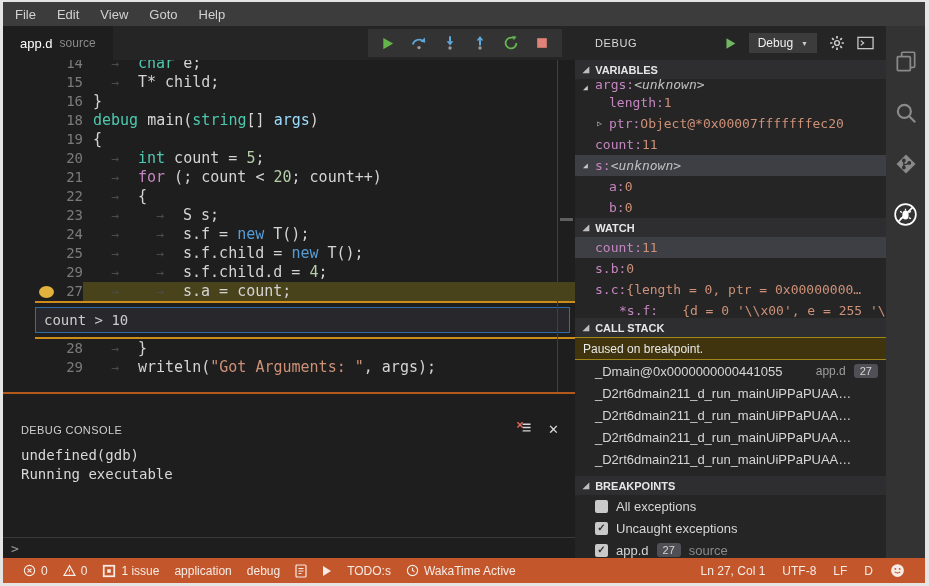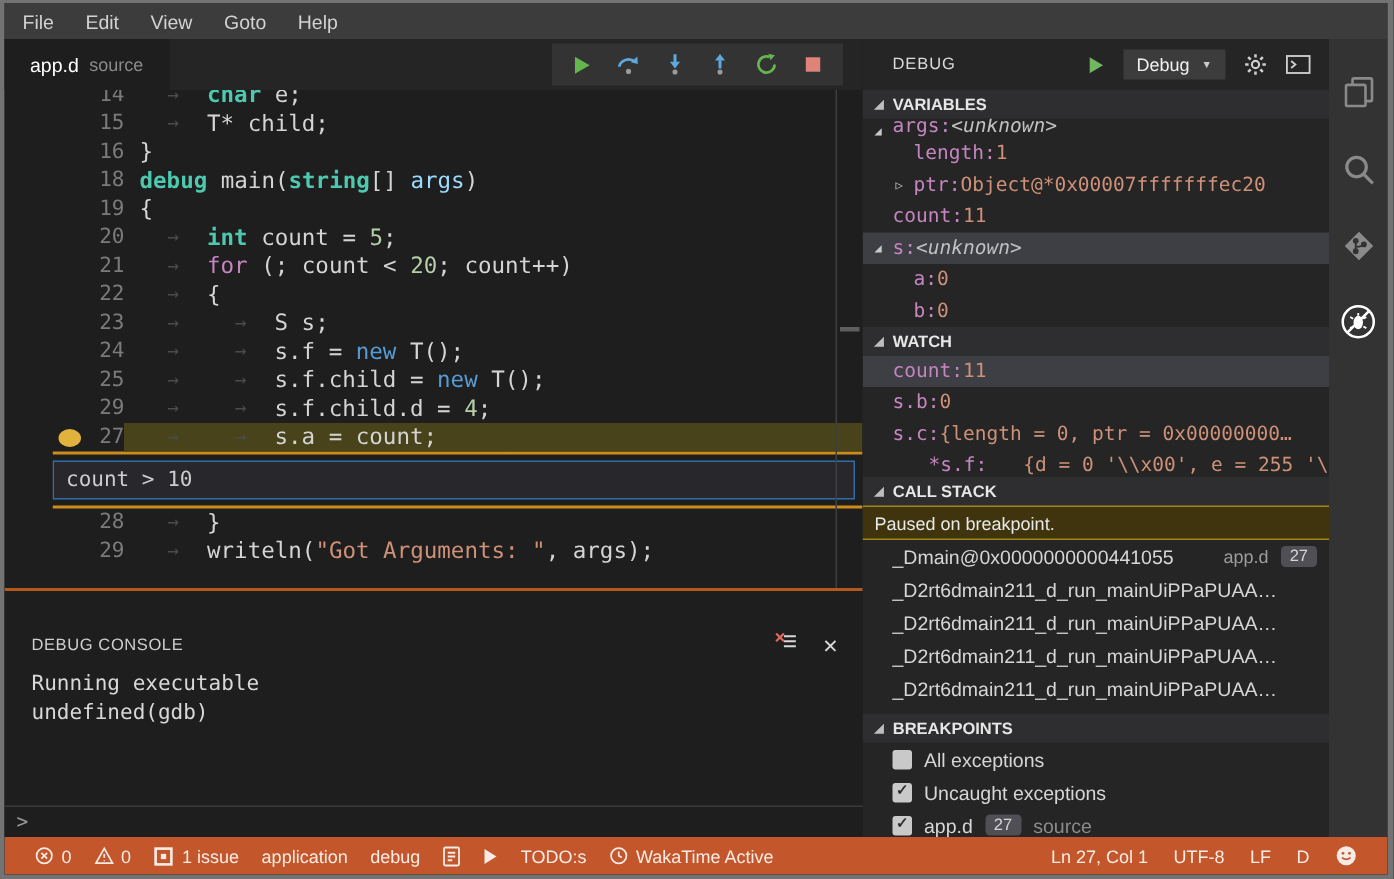--- a/index.html
+++ b/index.html
@@ -1,17 +1,17 @@
 <!DOCTYPE html>
 <html><head>
 <meta charset="utf-8">
 <style>
   * { margin:0; padding:0; box-sizing:border-box; }
   body { background:#555; font-family:"Liberation Sans",sans-serif; }
-  .window { width:929px; height:586px; background:#737373; position:relative; overflow:hidden; }
+  .window { width:929px; height:586px; background:#e5e5e5; position:relative; overflow:hidden; }
   .inner { position:absolute; left:3px; top:2px; right:4px; bottom:3px; display:flex; flex-direction:column; background:#1e1e1e; overflow:hidden; }
 
   
   .menubar { height:24px; flex:none; background:#3C3C3C; display:flex; align-items:center; padding-left:12px; gap:21px; }
   .menu-item { color:#d2d2d2; font-size:13px; cursor:default; }
 
   .main { flex:1; display:flex; min-height:0; }
 
   
   .editor-col { width:572px; flex:none; display:flex; flex-direction:column; background:#1e1e1e; min-height:0; }
@@ -25,21 +25,21 @@
   .editor-body { flex:1; position:relative; overflow:hidden;margin-left:32px; }
   .code-area { position:absolute; top:-6px; left:0; right:0; }
   .code-line { display:flex; align-items:center; height:19px; font:15px/19px "DejaVu Sans Mono",monospace; position:relative; }
   .code-line.current { background:linear-gradient(to right, rgba(0,0,0,0) 48px, #49431B 48px); }
   .bp-margin { width:26px; flex:none; display:flex; align-items:center; padding-left:4px; height:100%; }
   .bp-dot { width:15px; height:12px; border-radius:50%; background:#E2B33C; }
   .line-num { width:22px; flex:none; text-align:right; color:#7b7b7b; font-size:14px; }
   .code-content { flex:1; padding-left:10px; display:flex; align-items:center; white-space:pre; }
   .ind { width:45px; flex:none; color:#4b4b4b; font-size:13px; text-align:center; }
   .tk { white-space:pre; }
-  .tk-plain { color:#D4D4D4; } .tk-type { color:#4EC9B0;font-weight:bold; } .tk-keyword { color:#C586C0; }
+  .tk-plain { color:#D4D4D4; } .tk-type { color:#4EC9B0; } .tk-keyword { color:#C586C0; }
   .tk-keyword2 { color:#569CD6; } .tk-number { color:#B5CEA8; } .tk-string { color:#CE9178; } .tk-param { color:#9CDCFE; }
 
   .bp-widget { border-top:2px solid #CE8C1B; border-bottom:2px solid #CE8C1B; background:#1e1e1e; padding:4px 5px 4px 0; }
   .bp-input { height:26px; background:#28282C; border:1px solid #2F6DA8; display:flex; align-items:center; padding-left:8px; font:14px "DejaVu Sans Mono",monospace; color:#cccccc; }
 
   .editor-scrollbar { position:absolute; top:0; right:0; bottom:0; width:18px; border-left:1px solid #3f3f3f; }
   .scroll-mark { position:absolute; top:158px; left:2px; right:2px; height:3px; background:#5f5f5f; }
 
   
   .console { height:166px; flex:none; border-top:2px solid #B4591C; background:#1e1e1e; position:relative; }
@@ -258,22 +258,22 @@
             <span class="console-title">DEBUG CONSOLE</span>
             <span class="console-actions">
               <span><svg width="16" height="15" viewBox="0 0 16 16">
                     <path d="M6.5 4.5H15M6.5 8H15M6.5 11.5H15" stroke="#d8d8d8" stroke-width="1.4"></path>
                     <path d="M1 2.5l5.5 5.5M6.5 2.5L1 8" stroke="#E0695C" stroke-width="1.6"></path>
                   </svg></span>
               <span class="close-x">✕</span>
             </span>
           </div>
           <div class="console-body">
+              <div class="console-line">undefined(gdb)</div>
               <div class="console-line">Running executable</div>
-              <div class="console-line">undefined(gdb)</div>
             </div>
           <div class="console-input-row">
             <span class="prompt">&gt;</span>
           </div>
         </div>
       </div>
 
       <div class="sidebar">
         <div class="sb-header">
           <span class="sb-title">DEBUG</span>

